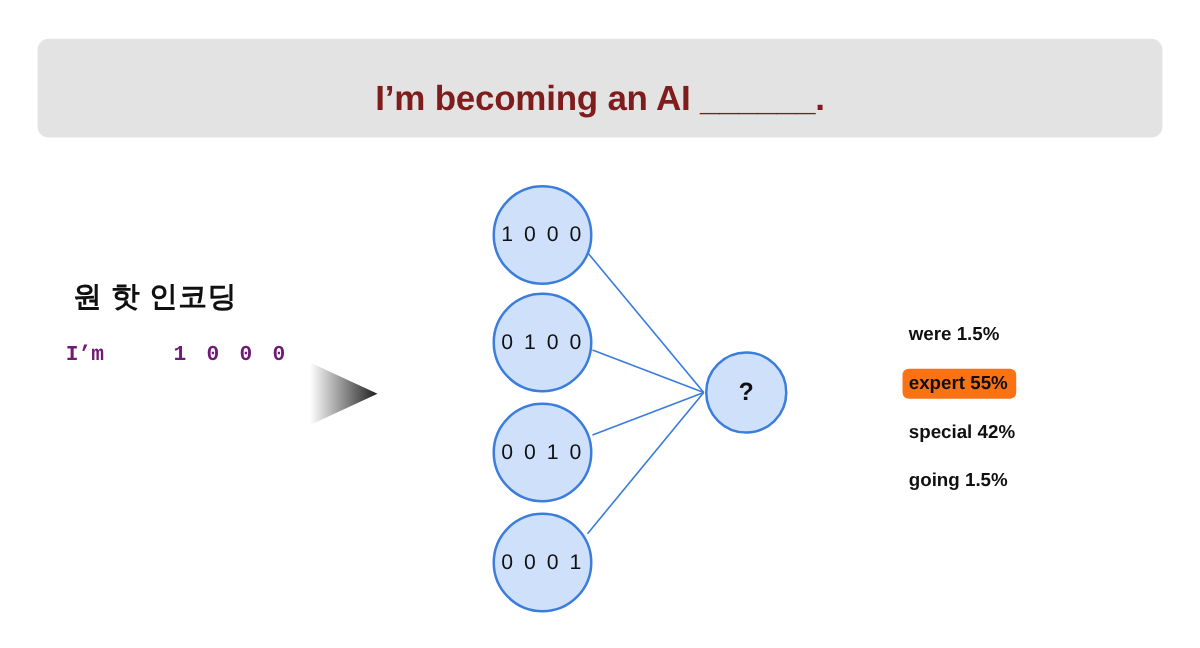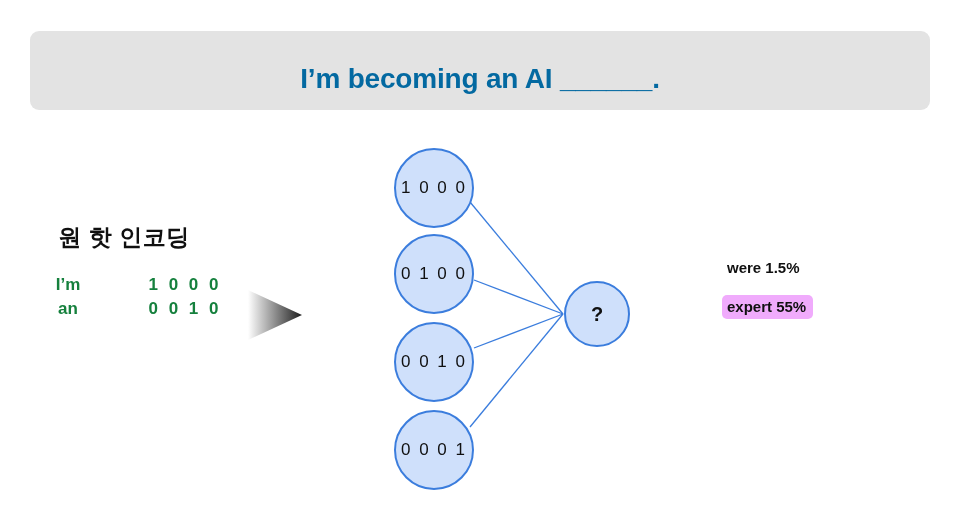--- a/index.html
+++ b/index.html
@@ -26,21 +26,21 @@
     background: #e3e3e3;
     border-radius: 9px;
     display: flex;
     align-items: center;
     justify-content: center;
   }
   #title-text {
     font-size: 28px;
     font-weight: bold;
     letter-spacing: -0.2px;
-    color: #0369a1;
+    color: #7f1d1d;
     white-space: pre;
     margin-top: 16px;
   }
 
   
   #onehot-block {
     position: absolute;
     left: 7px;
     top: 222px;
     width: 234px;
@@ -53,24 +53,25 @@
     letter-spacing: 0.5px;
   }
   #onehot-table {
     margin-top: 20px;
     width: 100%;
     border-collapse: collapse;
   }
   #onehot-table td {
     font-size: 17px;
     font-weight: bold;
-    color: #15803d;
+    color: #701a75;
     padding: 0;
     height: 24px;
     line-height: 24px;
+    font-family: Liberation Mono, monospace;
   }
   #onehot-table td.word-cell {
     width: 122px;
     text-align: center;
   }
   #onehot-table td.code-cell {
     width: 112px;
     text-align: center;
     letter-spacing: 3px;
   }
@@ -140,41 +141,37 @@
   }
   .prediction-pill {
     font-size: 15px;
     font-weight: bold;
     color: #101010;
     padding: 3px 7px 4px 5px;
     border-radius: 5px;
     white-space: pre;
   }
   .prediction-pill.highlighted {
-    background: #f0abfc;
+    background: #f97316;
   }
 </style>
 </head>
 <body>
 
 <div id="title-banner">
   <div id="title-text">I’m becoming an AI ______.</div>
 </div>
 
 <div id="onehot-block">
   <div id="onehot-heading">원 핫 인코딩</div>
   <table id="onehot-table">
     <tbody>
       <tr>
         <td class="word-cell">I’m</td>
         <td class="code-cell">1 0 0 0</td>
-      </tr>
-      <tr>
-        <td class="word-cell">an</td>
-        <td class="code-cell">0 0 1 0</td>
       </tr>
     </tbody>
   </table>
 </div>
 
 <svg id="flow-arrow" viewBox="0 0 58 54">
   <defs>
     <linearGradient id="arrowGrad" x1="0" y1="0" x2="1" y2="0">
       <stop offset="0%" stop-color="#ffffff"></stop>
       <stop offset="100%" stop-color="#1d1d1d"></stop>
@@ -202,13 +199,19 @@
   <div class="node output-node">?</div>
 </div>
 
 <div id="predictions">
   <div class="prediction-row">
     <span class="prediction-pill">were 1.5%</span>
   </div>
   <div class="prediction-row">
     <span class="prediction-pill highlighted">expert 55%</span>
   </div>
+  <div class="prediction-row">
+    <span class="prediction-pill">special 42%</span>
+  </div>
+  <div class="prediction-row">
+    <span class="prediction-pill">going 1.5%</span>
+  </div>
 </div>
 
 </body></html>

